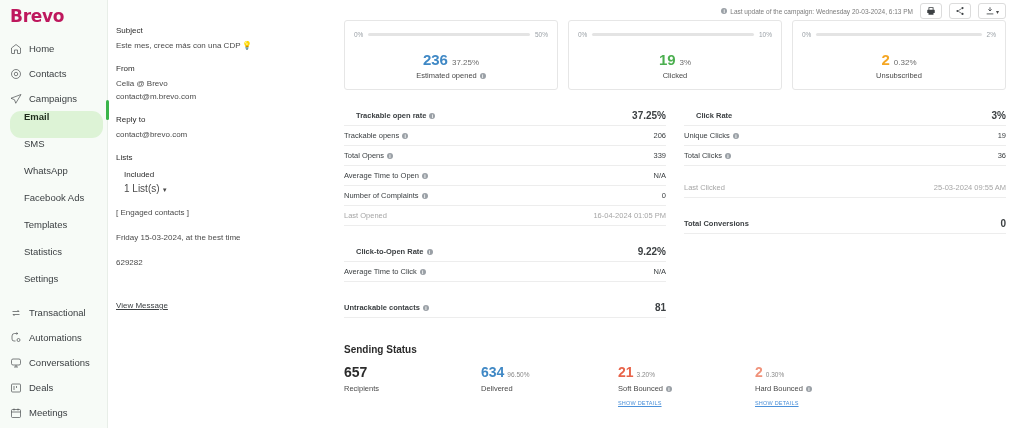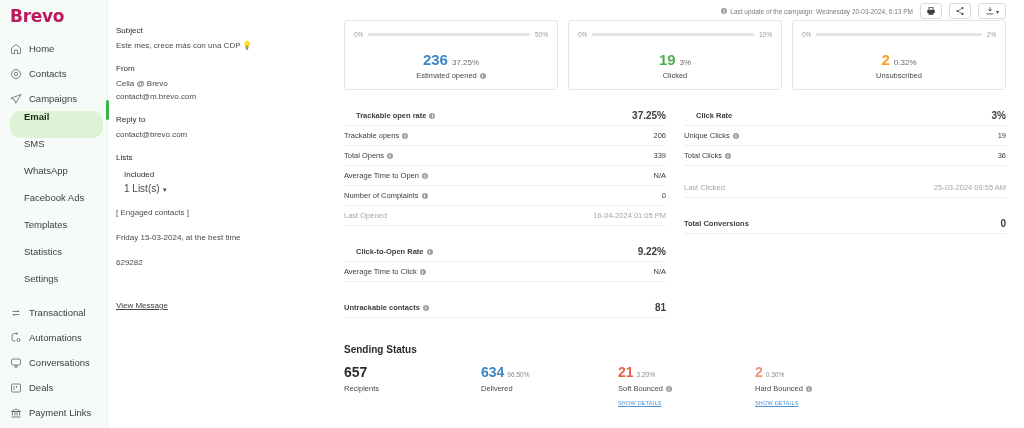--- a/index.html
+++ b/index.html
@@ -239,20 +239,29 @@
         <svg viewBox="0 0 24 24">
             <rect x="3" y="4" width="18" height="16" rx="2"></rect>
             <path d="M8 8v8M13 8v4"></path>
           </svg>
       </span>
       <span>Deals</span>
     </div>
     <div class="nav-item">
       <span class="ic">
         <svg viewBox="0 0 24 24">
+            <rect x="3" y="5" width="18" height="16" rx="2"></rect>
+            <path d="M3 10h18M8 3v4M16 3v4"></path>
+          </svg>
+      </span>
+      <span>Meetings</span>
+    </div>
+    <div class="nav-item">
+      <span class="ic">
+        <svg viewBox="0 0 24 24">
             <path d="M3 9l9-5 9 5H3z"></path>
             <path d="M5 9v8M10 9v8M14 9v8M19 9v8M3 20h18"></path>
           </svg>
       </span>
       <span>Payment Links</span>
     </div>
   </div>
 
   <div class="details">
     <div class="d-group">

